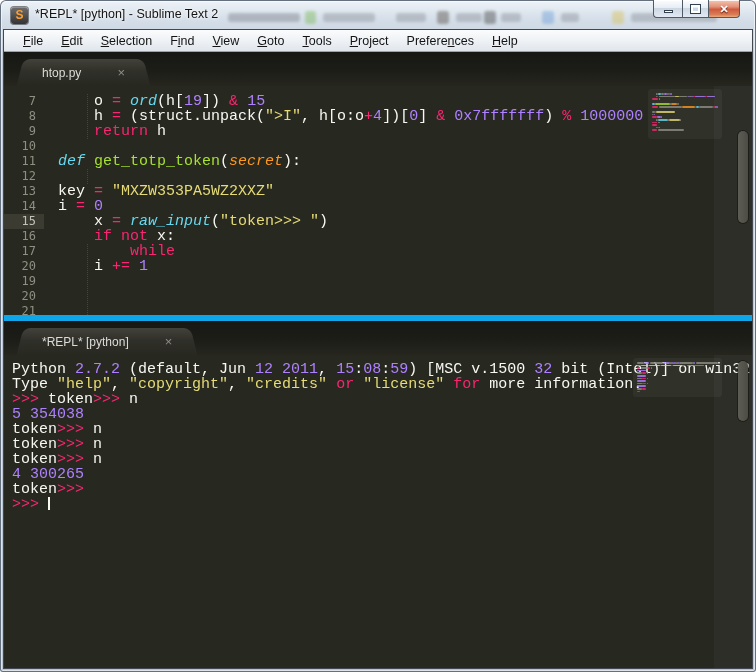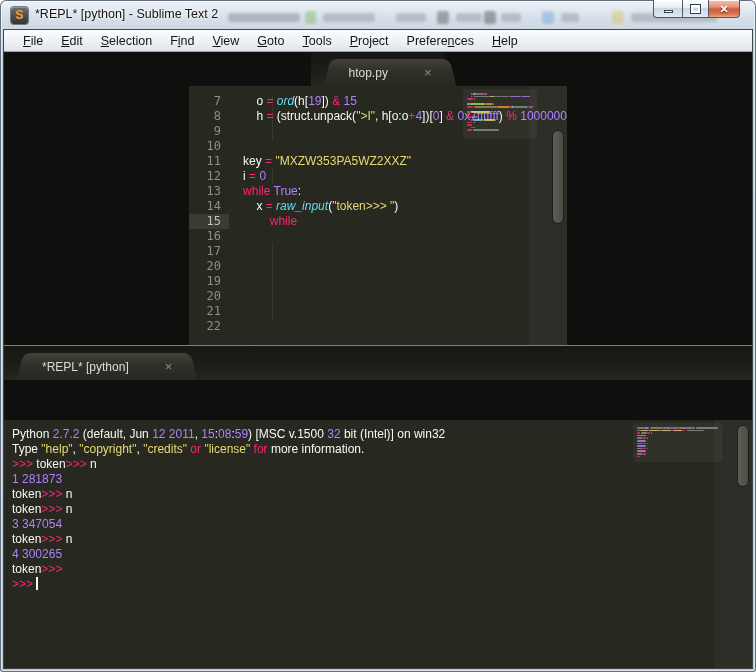--- a/index.html
+++ b/index.html
@@ -55,22 +55,22 @@
     display:flex; align-items:center; padding-left:10px; font-size:12.5px; color:#141414;
     border-bottom:1px solid #9aa3ad; flex:0 0 auto;
   }
   .menu-item { padding:2px 9px; white-space:nowrap; }
   .menu-item .u { text-decoration:underline; }
 
   .editor-stack { flex:1 1 auto; display:flex; flex-direction:column; overflow:hidden; }
 
   
   .pane { position:relative; display:flex; flex-direction:column; overflow:hidden; }
-  .pane-top { height:293px;align-items:center; }
-  .pane-bottom { flex:1 1 auto; border-top:1px solid #0ea5e9;gap:40px; }
+  .pane-top { height:263px; }
+  .pane-bottom { flex:1 1 auto; border-top:6px solid #0ea5e9; }
   .tabbar {
     height:34px; flex:0 0 auto; display:flex; align-items:flex-end;
     background:linear-gradient(180deg,#161613 0%,#1d1d18 55%,#26261f 100%);
     padding-left:24px;
   }
   .tab {
     position:relative; height:27px; display:flex; align-items:center; padding:0 14px;
     background:linear-gradient(180deg,#42423a 0%,#30302a 45%,#272820 100%);
     border-radius:7px 7px 0 0; font-size:12px; color:#dcdcd6;
   }
@@ -83,21 +83,21 @@
   .tab-close { position:relative; z-index:1; margin-left:36px; color:#8e8e86; font-size:13px; line-height:1; }
 
   .view { position:relative; flex:1 1 auto; background:var(--bg); overflow:hidden; display:flex; }
   .gutter {
     width:40px; flex:0 0 auto; padding-top:8px; text-align:right;
     font-family:"DejaVu Sans Mono", monospace; font-size:12px; line-height:15px; color:var(--gutter);
   }
   .gnum { height:15px; padding-right:8px; }
   .gnum.hl { background:#3b3b31; color:#c2c2b6; }
   .code-area { position:relative; flex:1 1 auto; overflow:hidden; }
-  .code-lines { position:relative; padding:8px 0 0 14px; font-family:Liberation Sans, sans-serif; font-size:12px; line-height:15px; z-index:1; }
+  .code-lines { position:relative; padding:8px 0 0 14px; font-family:Liberation Mono, monospace; font-size:15px; line-height:15px; z-index:1; }
   .repl .code-lines { padding-left:8px; padding-top:7px; }
   .line { height:15px; white-space:pre; }
 
   .tok-w  { color:var(--fg); }
   .tok-p  { color:var(--pink); }
   .tok-pu { color:var(--purple); }
   .tok-y  { color:var(--yellow); }
   .tok-ci { color:var(--cyan); font-style:italic; }
   .tok-g  { color:var(--green); }
   .tok-o  { color:var(--orange); font-style:italic; }
@@ -215,27 +215,30 @@
               <div class="gnum">21</div>
               <div class="gnum">22</div>
             </div>
           <div class="code-area">
             <div class="indent-guide" style="left:43px;top:8px;height:45px;"></div>
             <div class="indent-guide" style="left:43px;top:83px;height:15px;"></div>
             <div class="indent-guide" style="left:43px;top:158px;height:75px;"></div>
             <div class="code-lines">
                 <div class="line"><span class="tok-w">    o </span><span class="tok-p">=</span><span class="tok-w"> </span><span class="tok-ci">ord</span><span class="tok-w">(h[</span><span class="tok-pu">19</span><span class="tok-w">]) </span><span class="tok-p">&amp;</span><span class="tok-w"> </span><span class="tok-pu">15</span></div>
                 <div class="line"><span class="tok-w">    h </span><span class="tok-p">=</span><span class="tok-w"> (struct.unpack(</span><span class="tok-y">"&gt;I"</span><span class="tok-w">, h[o:o</span><span class="tok-p">+</span><span class="tok-pu">4</span><span class="tok-w">])[</span><span class="tok-pu">0</span><span class="tok-w">] </span><span class="tok-p">&amp;</span><span class="tok-w"> </span><span class="tok-pu">0x7fffffff</span><span class="tok-w">) </span><span class="tok-p">%</span><span class="tok-w"> </span><span class="tok-pu">1000000</span></div>
+                <div class="line"><span class="tok-w">    </span><span class="tok-p">return</span><span class="tok-w"> h</span></div>
                 <div class="line"></div>
+                <div class="line"><span class="tok-ci">def</span><span class="tok-w"> </span><span class="tok-g">get_totp_token</span><span class="tok-w">(</span><span class="tok-o">secret</span><span class="tok-w">):</span></div>
                 <div class="line"></div>
                 <div class="line"><span class="tok-w">key </span><span class="tok-p">=</span><span class="tok-w"> </span><span class="tok-y">"MXZW353PA5WZ2XXZ"</span></div>
                 <div class="line"><span class="tok-w">i </span><span class="tok-p">=</span><span class="tok-w"> </span><span class="tok-pu">0</span></div>
-                <div class="line"><span class="tok-p">while</span><span class="tok-w"> </span><span class="tok-pu">True</span><span class="tok-w">:</span></div>
                 <div class="line"><span class="tok-w">    x </span><span class="tok-p">=</span><span class="tok-w"> </span><span class="tok-ci">raw_input</span><span class="tok-w">(</span><span class="tok-y">"token&gt;&gt;&gt; "</span><span class="tok-w">)</span></div>
+                <div class="line"><span class="tok-w">    </span><span class="tok-p">if</span><span class="tok-w"> </span><span class="tok-p">not</span><span class="tok-w"> x:</span></div>
                 <div class="line"><span class="tok-w">        </span><span class="tok-p">while</span></div>
+                <div class="line"><span class="tok-w">    i </span><span class="tok-p">+=</span><span class="tok-w"> </span><span class="tok-pu">1</span></div>
                 <div class="line"></div>
               </div>
           </div>
           <div class="sb-strip"></div>
           <div class="minimap">
               <div class="minimap-lines">
                 <div class="mrow"><span class="mbar mtok-w" style="margin-left: 4.2px; width: 1.05px;"></span><span class="mbar mtok-p" style="margin-left: 0px; width: 1.05px;"></span><span class="mbar mtok-ci" style="margin-left: 0px; width: 3.15px;"></span><span class="mbar mtok-w" style="margin-left: 0px; width: 3.15px;"></span><span class="mbar mtok-pu" style="margin-left: 0px; width: 2.1px;"></span><span class="mbar mtok-w" style="margin-left: 0px; width: 2.1px;"></span><span class="mbar mtok-p" style="margin-left: 0px; width: 1.05px;"></span><span class="mbar mtok-pu" style="margin-left: 0px; width: 2.1px;"></span></div>
                 <div class="mrow"><span class="mbar mtok-w" style="margin-left: 4.2px; width: 1.05px;"></span><span class="mbar mtok-p" style="margin-left: 0px; width: 1.05px;"></span><span class="mbar mtok-w" style="margin-left: 1.05px; width: 15.75px;"></span><span class="mbar mtok-y" style="margin-left: 0px; width: 4.2px;"></span><span class="mbar mtok-w" style="margin-left: 0px; width: 7.35px;"></span><span class="mbar mtok-p" style="margin-left: 0px; width: 1.05px;"></span><span class="mbar mtok-pu" style="margin-left: 0px; width: 1.05px;"></span><span class="mbar mtok-w" style="margin-left: 0px; width: 3.15px;"></span><span class="mbar mtok-pu" style="margin-left: 0px; width: 1.05px;"></span><span class="mbar mtok-w" style="margin-left: 0px; width: 1.05px;"></span><span class="mbar mtok-p" style="margin-left: 0px; width: 1.05px;"></span><span class="mbar mtok-pu" style="margin-left: 0px; width: 10.5px;"></span><span class="mbar mtok-w" style="margin-left: 0px; width: 1.05px;"></span><span class="mbar mtok-p" style="margin-left: 0px; width: 1.05px;"></span><span class="mbar mtok-pu" style="margin-left: 0px; width: 7.35px;"></span></div>
                 <div class="mrow"><span class="mbar mtok-p" style="margin-left: 0px; width: 6.3px;"></span><span class="mbar mtok-w" style="margin-left: 1.05px; width: 1.05px;"></span></div>
                 <div class="mrow"></div>
@@ -263,24 +266,23 @@
             <span class="tab-label">*REPL* [python]</span>
             <span class="tab-close">×</span>
           </div>
         </div>
         <div class="view">
           <div class="code-area">
             <div class="code-lines">
                 <div class="line"><span class="tok-w">Python </span><span class="tok-pu">2.7.2</span><span class="tok-w"> (default, Jun </span><span class="tok-pu">12</span><span class="tok-w"> </span><span class="tok-pu">2011</span><span class="tok-w">, </span><span class="tok-pu">15</span><span class="tok-w">:</span><span class="tok-pu">08</span><span class="tok-w">:</span><span class="tok-pu">59</span><span class="tok-w">) [MSC v.1500 </span><span class="tok-pu">32</span><span class="tok-w"> bit (Intel)] on win32</span></div>
                 <div class="line"><span class="tok-w">Type </span><span class="tok-y">"help"</span><span class="tok-w">, </span><span class="tok-y">"copyright"</span><span class="tok-w">, </span><span class="tok-y">"credits"</span><span class="tok-w"> </span><span class="tok-p">or</span><span class="tok-w"> </span><span class="tok-y">"license"</span><span class="tok-w"> </span><span class="tok-p">for</span><span class="tok-w"> more information.</span></div>
                 <div class="line"><span class="tok-p">&gt;&gt;&gt;</span><span class="tok-w"> token</span><span class="tok-p">&gt;&gt;&gt;</span><span class="tok-w"> n</span></div>
-                <div class="line"><span class="tok-pu">1 281873</span></div>
+                <div class="line"><span class="tok-pu">5 354038</span></div>
                 <div class="line"><span class="tok-w">token</span><span class="tok-p">&gt;&gt;&gt;</span><span class="tok-w"> n</span></div>
                 <div class="line"><span class="tok-w">token</span><span class="tok-p">&gt;&gt;&gt;</span><span class="tok-w"> n</span></div>
-                <div class="line"><span class="tok-pu">3 347054</span></div>
                 <div class="line"><span class="tok-w">token</span><span class="tok-p">&gt;&gt;&gt;</span><span class="tok-w"> n</span></div>
                 <div class="line"><span class="tok-pu">4 300265</span></div>
                 <div class="line"><span class="tok-w">token</span><span class="tok-p">&gt;&gt;&gt;</span></div>
                 <div class="line"><span class="tok-p">&gt;&gt;&gt;</span><span class="tok-w"> </span><span class="cursor"></span></div>
               </div>
           </div>
           <div class="sb-strip"></div>
           <div class="minimap">
               <div class="minimap-lines">
                 <div class="mrow"><span class="mbar mtok-w" style="margin-left: 0px; width: 6.3px;"></span><span class="mbar mtok-pu" style="margin-left: 0px; width: 5.25px;"></span><span class="mbar mtok-w" style="margin-left: 1.05px; width: 13.65px;"></span><span class="mbar mtok-pu" style="margin-left: 0px; width: 2.1px;"></span><span class="mbar mtok-pu" style="margin-left: 0px; width: 4.2px;"></span><span class="mbar mtok-w" style="margin-left: 0px; width: 1.05px;"></span><span class="mbar mtok-pu" style="margin-left: 0px; width: 2.1px;"></span><span class="mbar mtok-w" style="margin-left: 0px; width: 1.05px;"></span><span class="mbar mtok-pu" style="margin-left: 0px; width: 2.1px;"></span><span class="mbar mtok-w" style="margin-left: 0px; width: 1.05px;"></span><span class="mbar mtok-pu" style="margin-left: 0px; width: 2.1px;"></span><span class="mbar mtok-w" style="margin-left: 0px; width: 13.65px;"></span><span class="mbar mtok-pu" style="margin-left: 0px; width: 2.1px;"></span><span class="mbar mtok-w" style="margin-left: 1.05px; width: 22.05px;"></span></div>

